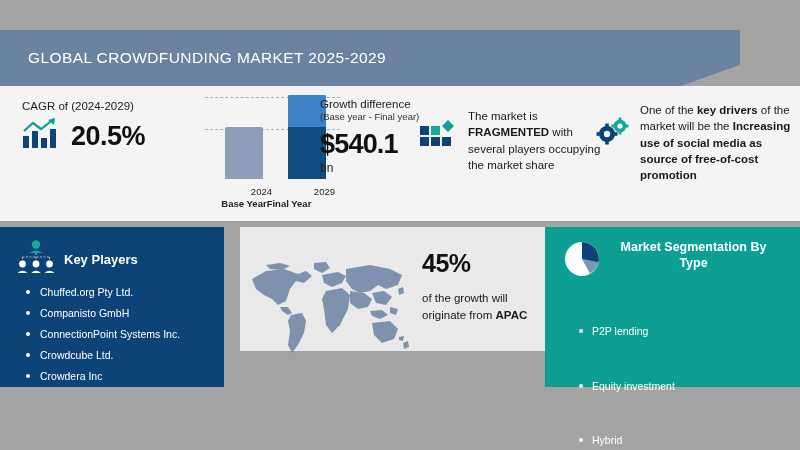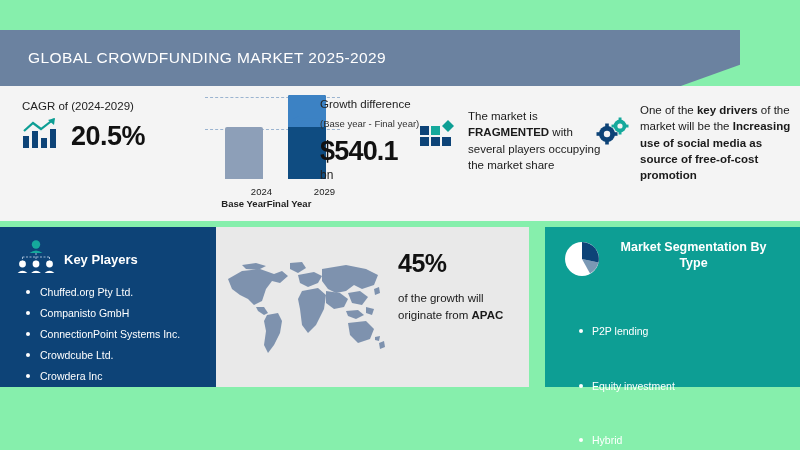--- a/index.html
+++ b/index.html
@@ -5,21 +5,21 @@
   html,body{margin:0;padding:0;}
   body{
     width:800px;height:450px;
     background:#ffffff;
     font-family:"Liberation Sans", sans-serif;
     overflow:hidden;
   }
   #canvas{
     position:relative;
     width:800px;height:450px;
-    background:#86efac;
+    background:#a3a3a3;
   }
 
   
   .header{
     position:absolute;left:0;top:30px;width:740px;height:56px;
     background:#6b82a0;
     clip-path:polygon(0 0, 100% 0, 100% 62%, 92% 100%, 0 100%);
     display:flex;align-items:center;
   }
   .header-title{
@@ -45,21 +45,21 @@
   .bar{position:absolute;bottom:32px;width:38px;border-radius:2px 2px 0 0;}
   .bar-2024{left:20px;height:52px;background:#8d9fb8;}
   .bar-2029{left:83px;height:84px;background:#0f4c81;overflow:hidden;}
   .bar-2029-top{position:absolute;left:0;top:0;width:100%;height:32px;background:#3c82c4;}
   .bar-cap{position:absolute;bottom:14px;text-align:right;width:56px;font-size:9.5px;color:#222;}
   .bar-cap2{position:absolute;bottom:2px;text-align:center;width:56px;font-size:9.5px;color:#222;font-weight:bold;}
 
   
   .growth{position:absolute;left:320px;top:12px;width:135px;}
   .growth-t1{font-size:11.5px;color:#222;}
-  .growth-t2{font-size:9.5px;color:#333;margin-top:8px;}
+  .growth-t2{font-size:9.5px;color:#333;margin-top:1px;}
   .growth-val{font-size:27px;font-weight:bold;color:#111;margin-top:7px;letter-spacing:-.8px;}
   .growth-unit{font-size:12px;color:#222;margin-top:1px;}
   .arrow-line{position:absolute;left:-28px;top:12px;width:27px;height:9px;}
 
   
   .frag{position:absolute;left:420px;top:22px;width:185px;display:flex;gap:12px;}
   .frag-txt{font-size:11.5px;color:#1a1a1a;line-height:1.42;}
   .frag-txt b{font-weight:bold;}
 
   
@@ -77,21 +77,21 @@
   .players-list li{
     color:#ffffff;font-size:10.5px;line-height:1.0;margin-bottom:10.5px;
     position:relative;padding-left:14px;
   }
   .players-list li::before{
     content:"";position:absolute;left:0;top:3px;width:4px;height:4px;
     border-radius:50%;background:#ffffff;
   }
 
   .panel-apac{
-    position:absolute;left:216px;top:227px;width:313px;height:160px;background:#e9e9e9;
+    position:absolute;left:240px;top:227px;width:313px;height:124px;background:#e9e9e9;
   }
   .map-wrap{position:absolute;left:6px;top:30px;width:170px;height:100px;}
   .apac-txt{position:absolute;left:182px;top:22px;width:125px;}
   .apac-pct{font-size:25px;font-weight:bold;color:#111;letter-spacing:-.5px;}
   .apac-sub{font-size:11.5px;color:#1a1a1a;line-height:1.45;margin-top:12px;}
   .apac-sub b{font-weight:bold;}
 
   .panel-seg{
     position:absolute;left:545px;top:227px;width:255px;height:160px;background:#0d9e94;
   }

